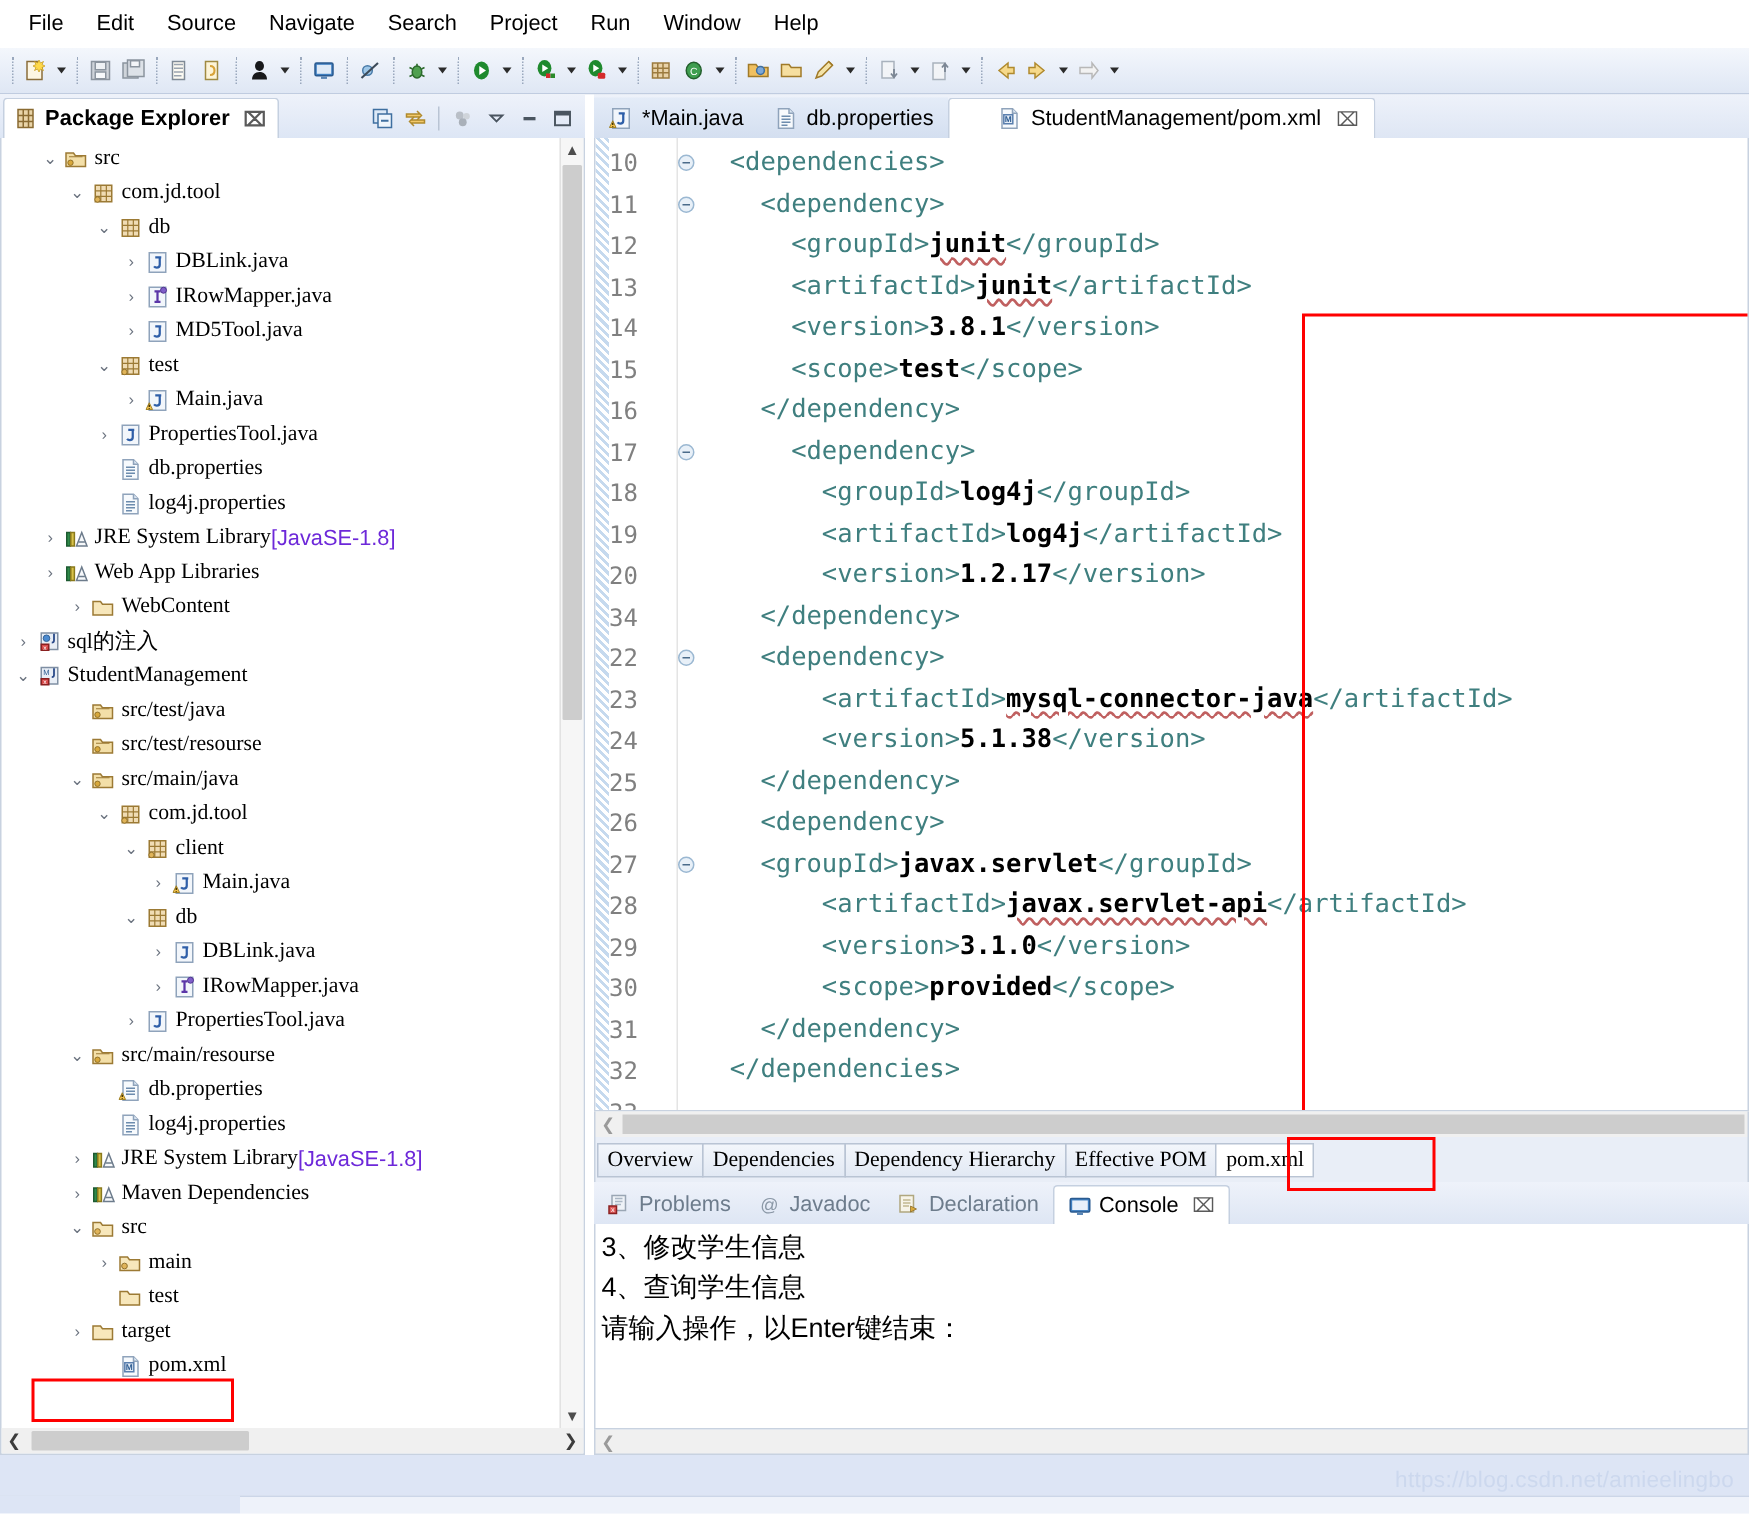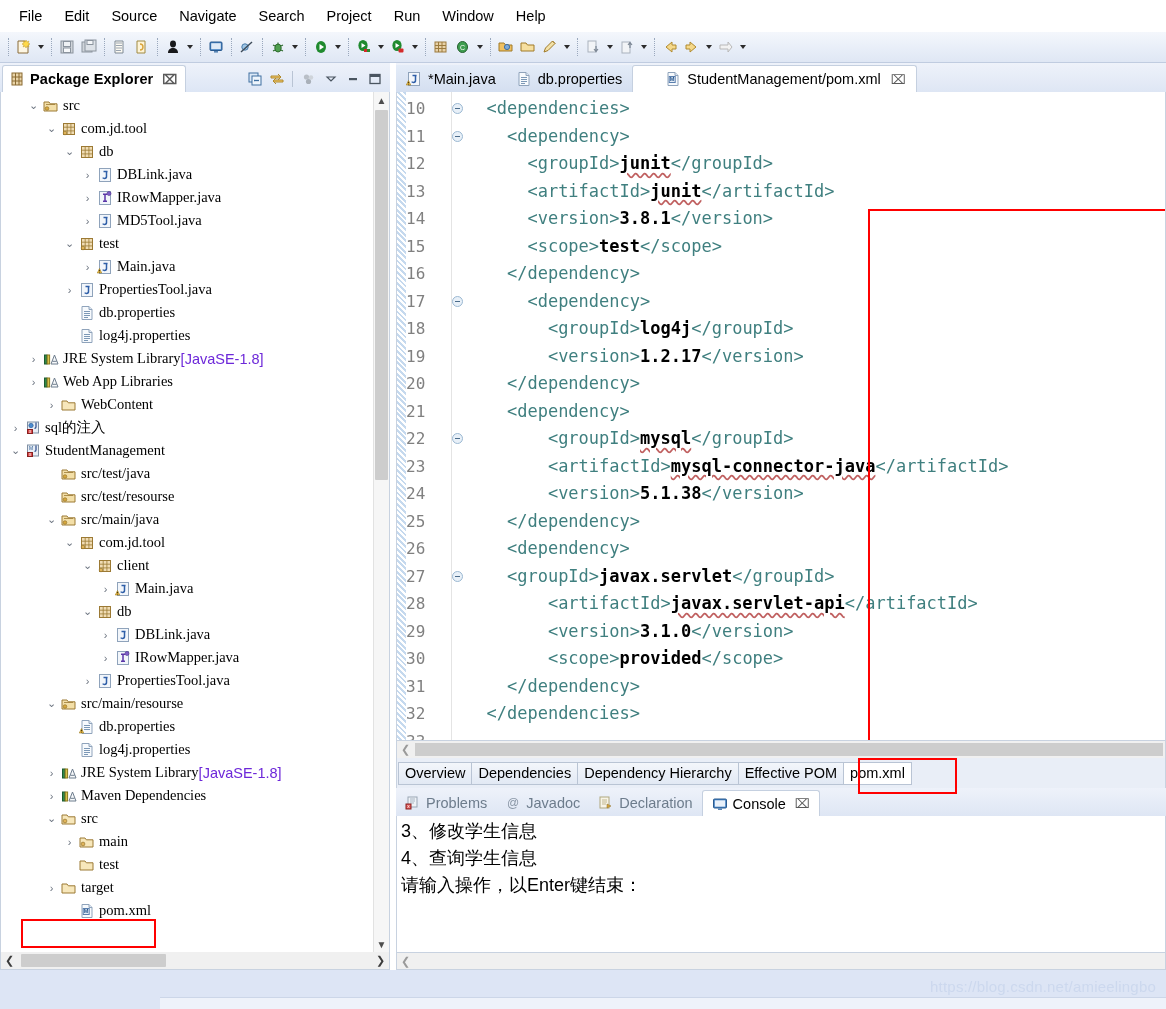--- a/index.html
+++ b/index.html
@@ -219,20 +219,21 @@
     height:30px; background:#e9eef7;
     border-left:1px solid #c8d2e0; border-right:1px solid #c8d2e0;
     display:flex; align-items:center; position:relative;
     padding-left:2px;
   }
   .ptab {
     height:23px; display:flex; align-items:center; padding:0 6px;
     font-size:14.5px; border:1px solid #b9c4d4; margin-left:-1px;
     background:linear-gradient(to bottom,#f3f6fb,#e2e9f4);
     cursor:default;
+    font-family:Liberation Serif, serif;
   }
   .ptab.active { background:#ffffff; }
   #pom-hl {
     position:absolute; border:2px solid #ff0000; pointer-events:none;
     left:461px; top:0px; width:99px; height:36px;
   }
 
   
   #console-wrap {
     height:182px; min-height:182px; display:flex; flex-direction:column;
@@ -984,21 +985,21 @@
           <div class="lnum">11<span class="fold"></span></div>
           <div class="lnum">12</div>
           <div class="lnum">13</div>
           <div class="lnum">14</div>
           <div class="lnum">15</div>
           <div class="lnum">16</div>
           <div class="lnum">17<span class="fold"></span></div>
           <div class="lnum">18</div>
           <div class="lnum">19</div>
           <div class="lnum">20</div>
-          <div class="lnum">21</div>
+          <div class="lnum">34</div>
           <div class="lnum">22<span class="fold"></span></div>
           <div class="lnum">23</div>
           <div class="lnum">24</div>
           <div class="lnum">25</div>
           <div class="lnum">26</div>
           <div class="lnum">27<span class="fold"></span></div>
           <div class="lnum">28</div>
           <div class="lnum">29</div>
           <div class="lnum">30</div>
           <div class="lnum">31</div>
@@ -1008,24 +1009,24 @@
       <div id="codearea">
           <div class="cline">&nbsp;&nbsp;<span class="tag">&lt;dependencies&gt;</span></div>
           <div class="cline">&nbsp;&nbsp;&nbsp;&nbsp;<span class="tag">&lt;dependency&gt;</span></div>
           <div class="cline">&nbsp;&nbsp;&nbsp;&nbsp;&nbsp;&nbsp;<span class="tag">&lt;groupId&gt;</span><span class="val sq">junit</span><span class="tag">&lt;/groupId&gt;</span></div>
           <div class="cline">&nbsp;&nbsp;&nbsp;&nbsp;&nbsp;&nbsp;<span class="tag">&lt;artifactId&gt;</span><span class="val sq">junit</span><span class="tag">&lt;/artifactId&gt;</span></div>
           <div class="cline">&nbsp;&nbsp;&nbsp;&nbsp;&nbsp;&nbsp;<span class="tag">&lt;version&gt;</span><span class="val">3.8.1</span><span class="tag">&lt;/version&gt;</span></div>
           <div class="cline">&nbsp;&nbsp;&nbsp;&nbsp;&nbsp;&nbsp;<span class="tag">&lt;scope&gt;</span><span class="val">test</span><span class="tag">&lt;/scope&gt;</span></div>
           <div class="cline">&nbsp;&nbsp;&nbsp;&nbsp;<span class="tag">&lt;/dependency&gt;</span></div>
           <div class="cline">&nbsp;&nbsp;&nbsp;&nbsp;&nbsp;&nbsp;<span class="tag">&lt;dependency&gt;</span></div>
           <div class="cline">&nbsp;&nbsp;&nbsp;&nbsp;&nbsp;&nbsp;&nbsp;&nbsp;<span class="tag">&lt;groupId&gt;</span><span class="val">log4j</span><span class="tag">&lt;/groupId&gt;</span></div>
+          <div class="cline">&nbsp;&nbsp;&nbsp;&nbsp;&nbsp;&nbsp;&nbsp;&nbsp;<span class="tag">&lt;artifactId&gt;</span><span class="val">log4j</span><span class="tag">&lt;/artifactId&gt;</span></div>
           <div class="cline">&nbsp;&nbsp;&nbsp;&nbsp;&nbsp;&nbsp;&nbsp;&nbsp;<span class="tag">&lt;version&gt;</span><span class="val">1.2.17</span><span class="tag">&lt;/version&gt;</span></div>
           <div class="cline">&nbsp;&nbsp;&nbsp;&nbsp;<span class="tag">&lt;/dependency&gt;</span></div>
           <div class="cline">&nbsp;&nbsp;&nbsp;&nbsp;<span class="tag">&lt;dependency&gt;</span></div>
-          <div class="cline">&nbsp;&nbsp;&nbsp;&nbsp;&nbsp;&nbsp;&nbsp;&nbsp;<span class="tag">&lt;groupId&gt;</span><span class="val sq">mysql</span><span class="tag">&lt;/groupId&gt;</span></div>
           <div class="cline">&nbsp;&nbsp;&nbsp;&nbsp;&nbsp;&nbsp;&nbsp;&nbsp;<span class="tag">&lt;artifactId&gt;</span><span class="val sq">mysql-connector-java</span><span class="tag">&lt;/artifactId&gt;</span></div>
           <div class="cline">&nbsp;&nbsp;&nbsp;&nbsp;&nbsp;&nbsp;&nbsp;&nbsp;<span class="tag">&lt;version&gt;</span><span class="val">5.1.38</span><span class="tag">&lt;/version&gt;</span></div>
           <div class="cline">&nbsp;&nbsp;&nbsp;&nbsp;<span class="tag">&lt;/dependency&gt;</span></div>
           <div class="cline">&nbsp;&nbsp;&nbsp;&nbsp;<span class="tag">&lt;dependency&gt;</span></div>
           <div class="cline">&nbsp;&nbsp;&nbsp;&nbsp;<span class="tag">&lt;groupId&gt;</span><span class="val">javax.servlet</span><span class="tag">&lt;/groupId&gt;</span></div>
           <div class="cline">&nbsp;&nbsp;&nbsp;&nbsp;&nbsp;&nbsp;&nbsp;&nbsp;<span class="tag">&lt;artifactId&gt;</span><span class="val sq">javax.servlet-api</span><span class="tag">&lt;/artifactId&gt;</span></div>
           <div class="cline">&nbsp;&nbsp;&nbsp;&nbsp;&nbsp;&nbsp;&nbsp;&nbsp;<span class="tag">&lt;version&gt;</span><span class="val">3.1.0</span><span class="tag">&lt;/version&gt;</span></div>
           <div class="cline">&nbsp;&nbsp;&nbsp;&nbsp;&nbsp;&nbsp;&nbsp;&nbsp;<span class="tag">&lt;scope&gt;</span><span class="val">provided</span><span class="tag">&lt;/scope&gt;</span></div>
           <div class="cline">&nbsp;&nbsp;&nbsp;&nbsp;<span class="tag">&lt;/dependency&gt;</span></div>
           <div class="cline">&nbsp;&nbsp;<span class="tag">&lt;/dependencies&gt;</span></div>

